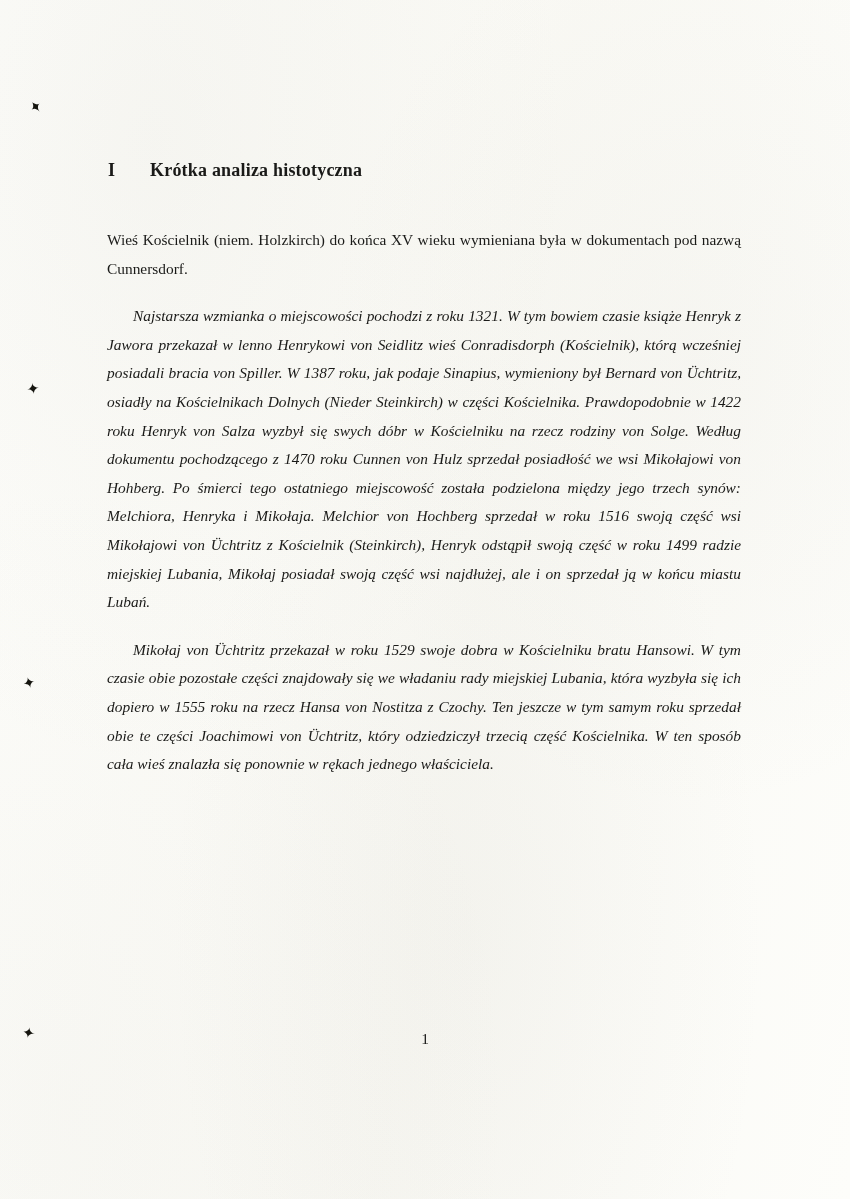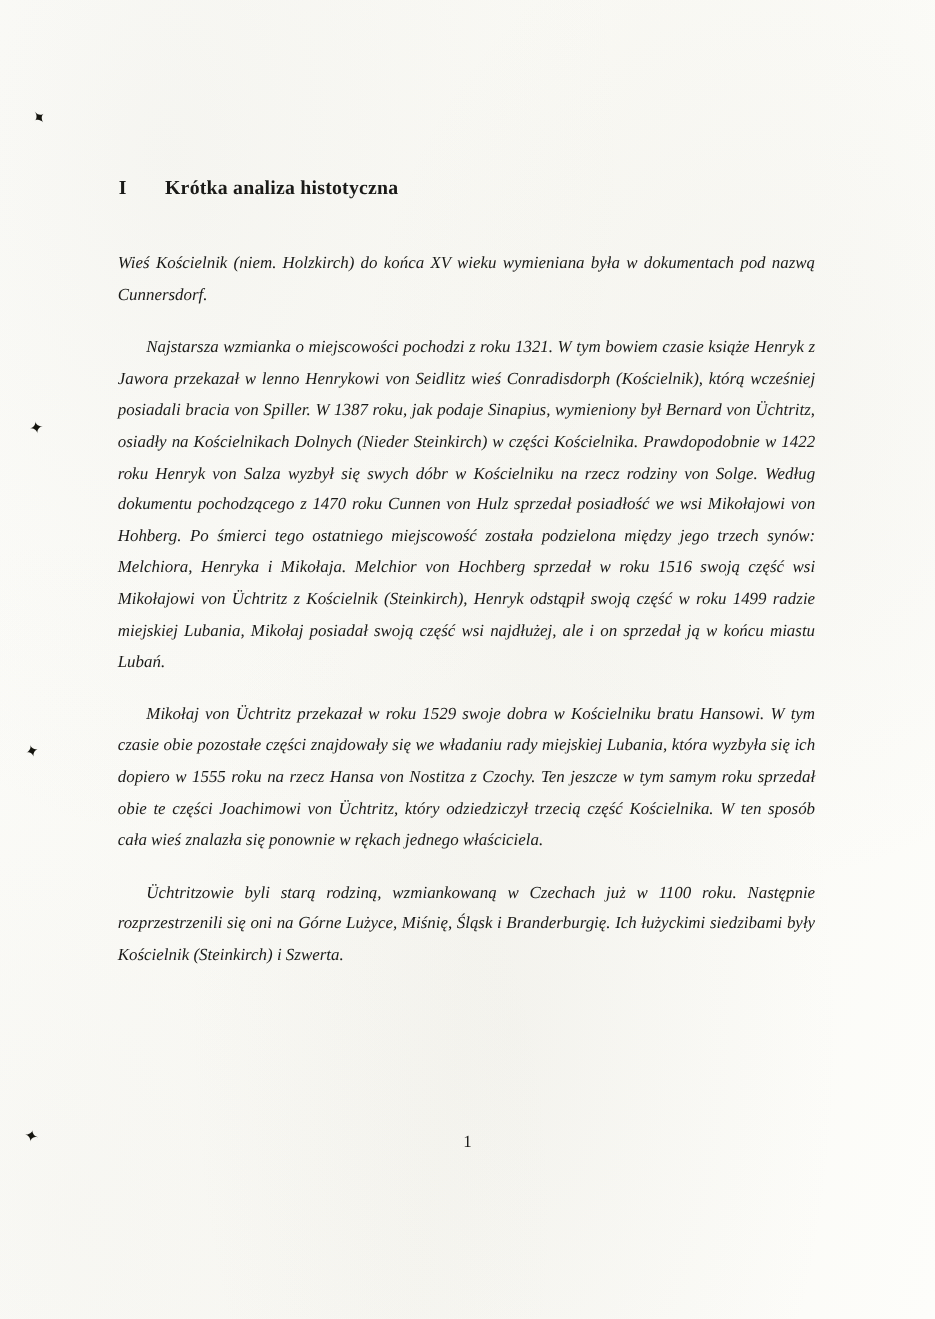--- a/index.html
+++ b/index.html
@@ -74,21 +74,20 @@
     text-align: justify;
     text-justify: inter-word;
     hyphens: manual;
   }
   .body-block p {
     margin: 0;
     text-indent: 26px;
   }
   .body-block p.no-indent {
     text-indent: 0;
-    font-style: italic;
   }
   .body-block p + p {
     margin-top: 19px;
     font-style: italic;
   }
 
   
   .page-number {
     position: absolute;
     left: 0;
@@ -111,18 +110,17 @@
   <span class="margin-mark mark-4">✦</span>
 
   <h1 class="section-heading">
     <span class="sec-num">I</span><span>Krótka analiza histotyczna</span>
   </h1>
 
   <div class="body-block">
     <p class="no-indent">Wieś Kościelnik (niem. Holzkirch) do końca XV wieku wymieniana była w dokumentach pod nazwą Cunnersdorf.</p>
     <p>Najstarsza wzmianka o miejscowości pochodzi z roku 1321. W tym bowiem czasie książe Henryk z Jawora przekazał w lenno Henrykowi von Seidlitz wieś Conradisdorph (Kościelnik), którą wcześniej posiadali bracia von Spiller. W 1387 roku, jak podaje Sinapius, wymieniony był Bernard von Üchtritz, osiadły na Kościelnikach Dolnych (Nieder Steinkirch) w części Kościelnika. Prawdopodobnie w 1422 roku Henryk von Salza wyzbył się swych dóbr w Kościelniku na rzecz rodziny von Solge. Według dokumentu pochodzącego z 1470 roku Cunnen von Hulz sprzedał posiadłość we wsi Mikołajowi von Hohberg. Po śmierci tego ostatniego miejscowość została podzielona między jego trzech synów: Melchiora, Henryka i Mikołaja. Melchior von Hochberg sprzedał w roku 1516 swoją część wsi Mikołajowi von Üchtritz z Kościelnik (Steinkirch), Henryk odstąpił swoją część w roku 1499 radzie miejskiej Lubania, Mikołaj posiadał swoją część wsi najdłużej, ale i on sprzedał ją w końcu miastu Lubań.</p>
     <p>Mikołaj von Üchtritz przekazał w roku 1529 swoje dobra w Kościelniku bratu Hansowi. W tym czasie obie pozostałe części znajdowały się we władaniu rady miejskiej Lubania, która wyzbyła się ich dopiero w 1555 roku na rzecz Hansa von Nostitza z Czochy. Ten jeszcze w tym samym roku sprzedał obie te części Joachimowi von Üchtritz, który odziedziczył trzecią część Kościelnika. W ten sposób cała wieś znalazła się ponownie w rękach jednego właściciela.</p>
-    <p>Üchtritzowie byli starą rodziną, wzmiankowaną w Czechach już w 1100 roku. Następnie rozprzestrzenili się oni na Górne Lużyce, Miśnię, Śląsk i Branderburgię. Ich łużyckimi siedzibami były Kościelnik (Steinkirch) i Szwerta.</p>
   </div>
 
   <div class="page-number">1</div>
 
 </div>
 
 </body></html>

